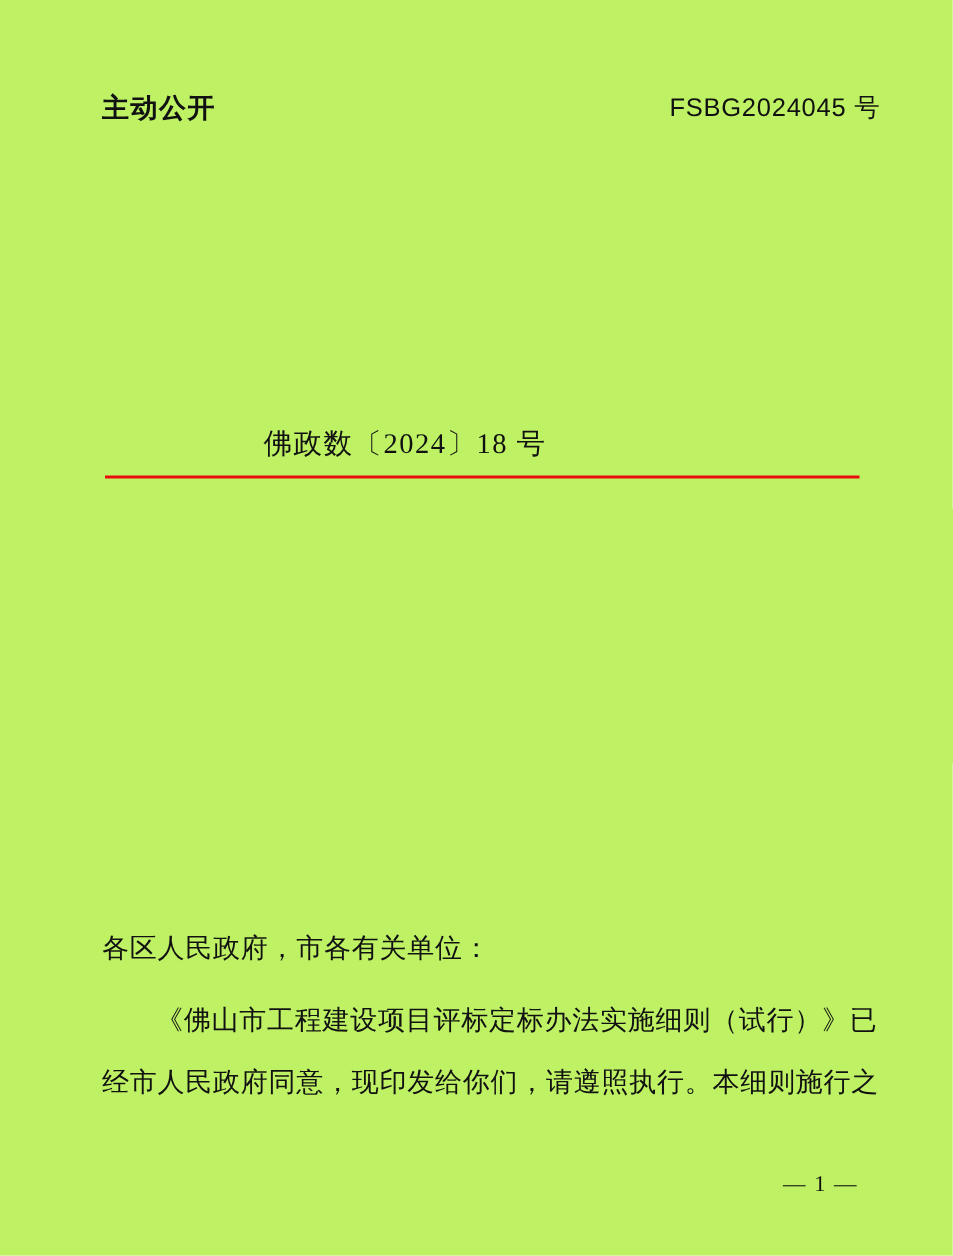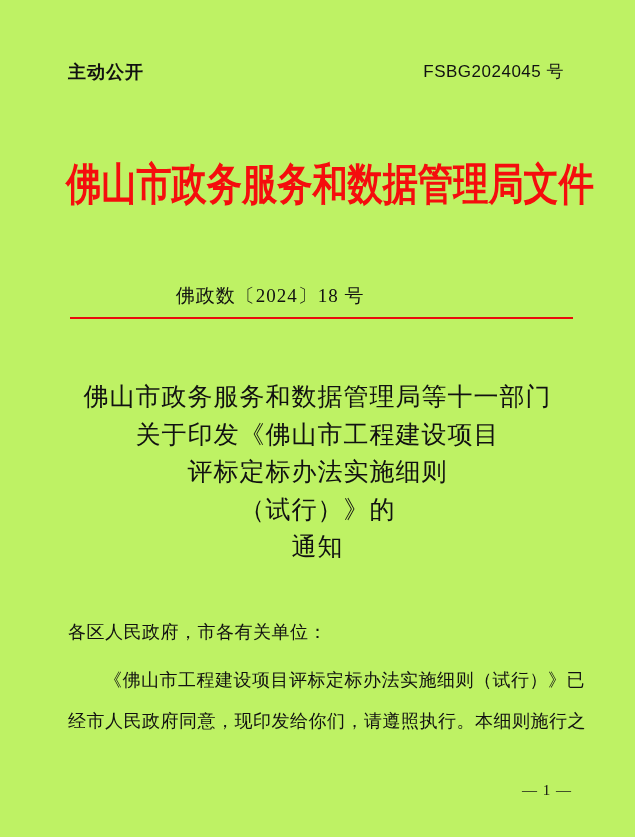--- a/index.html
+++ b/index.html
@@ -26,21 +26,21 @@
     top: 60px;
     left: 68px;
     font-family: "Liberation Sans", sans-serif;
     font-size: 18px;
     font-weight: 600;
     letter-spacing: 1px;
   }
   .header-right {
     position: absolute;
     top: 60px;
-    right: 71px;
+    right: 48px;
     font-family: "Liberation Sans", sans-serif;
     font-size: 17px;
     font-weight: 500;
     letter-spacing: 0.5px;
   }
   
   .masthead {
     position: absolute;
     top: 155px;
     left: 0;
@@ -129,35 +129,25 @@
 </style>
 </head>
 <body>
 
 <div class="page">
 
   <div class="header-left">主动公开</div>
 
   <div class="header-right">FSBG2024045 号</div>
 
-  <div class="masthead">
-    <span class="masthead-inner">佛山市政务服务和数据管理局文件</span>
-  </div>
 
   <div class="doc-number">佛政数〔2024〕18 号</div>
 
   <div class="red-rule"></div>
 
-  <div class="notice-title">
-    <div class="t-line">佛山市政务服务和数据管理局等十一部门</div>
-    <div class="t-line">关于印发《佛山市工程建设项目</div>
-    <div class="t-line">评标定标办法实施细则</div>
-    <div class="t-line">（试行）》的</div>
-    <div class="t-line">通知</div>
-  </div>
 
   <div class="salutation">各区人民政府，市各有关单位：</div>
 
   <div class="body-paragraph">
     <div class="p-line first">《佛山市工程建设项目评标定标办法实施细则（试行）》已</div>
     <div class="p-line">经市人民政府同意，现印发给你们，请遵照执行。本细则施行之</div>
   </div>
 
   <div class="page-number">— 1 —</div>
 

